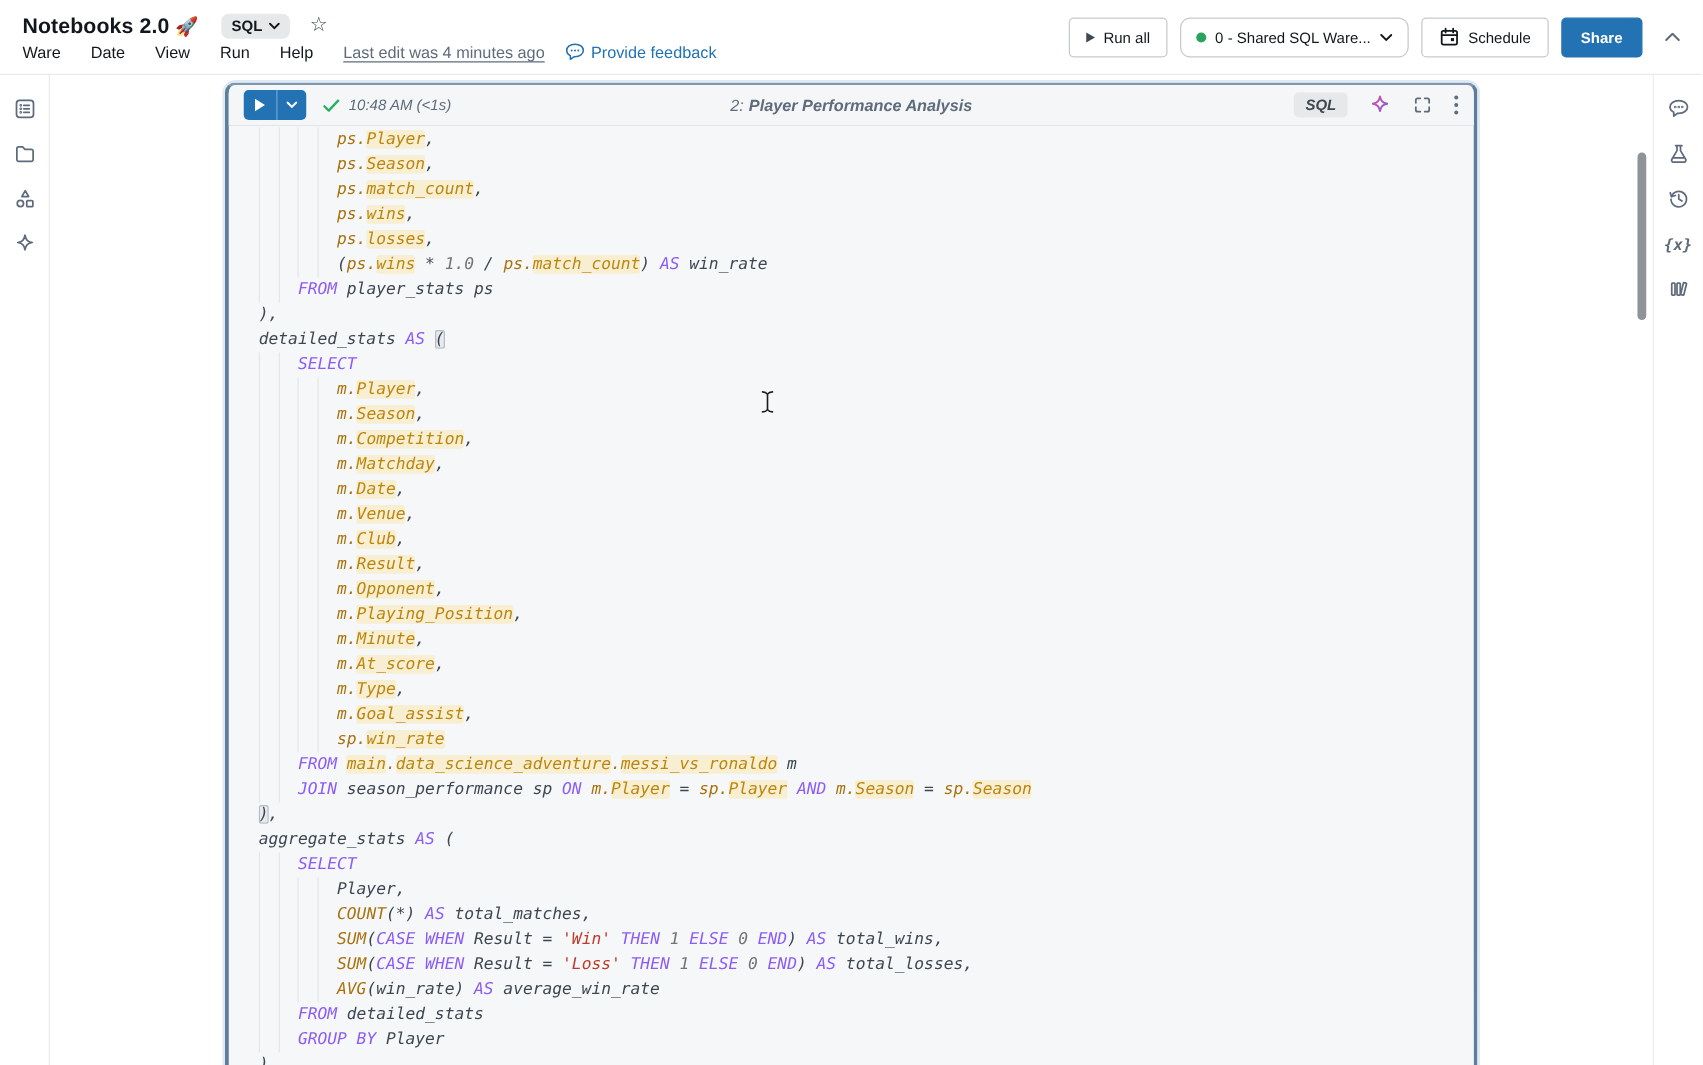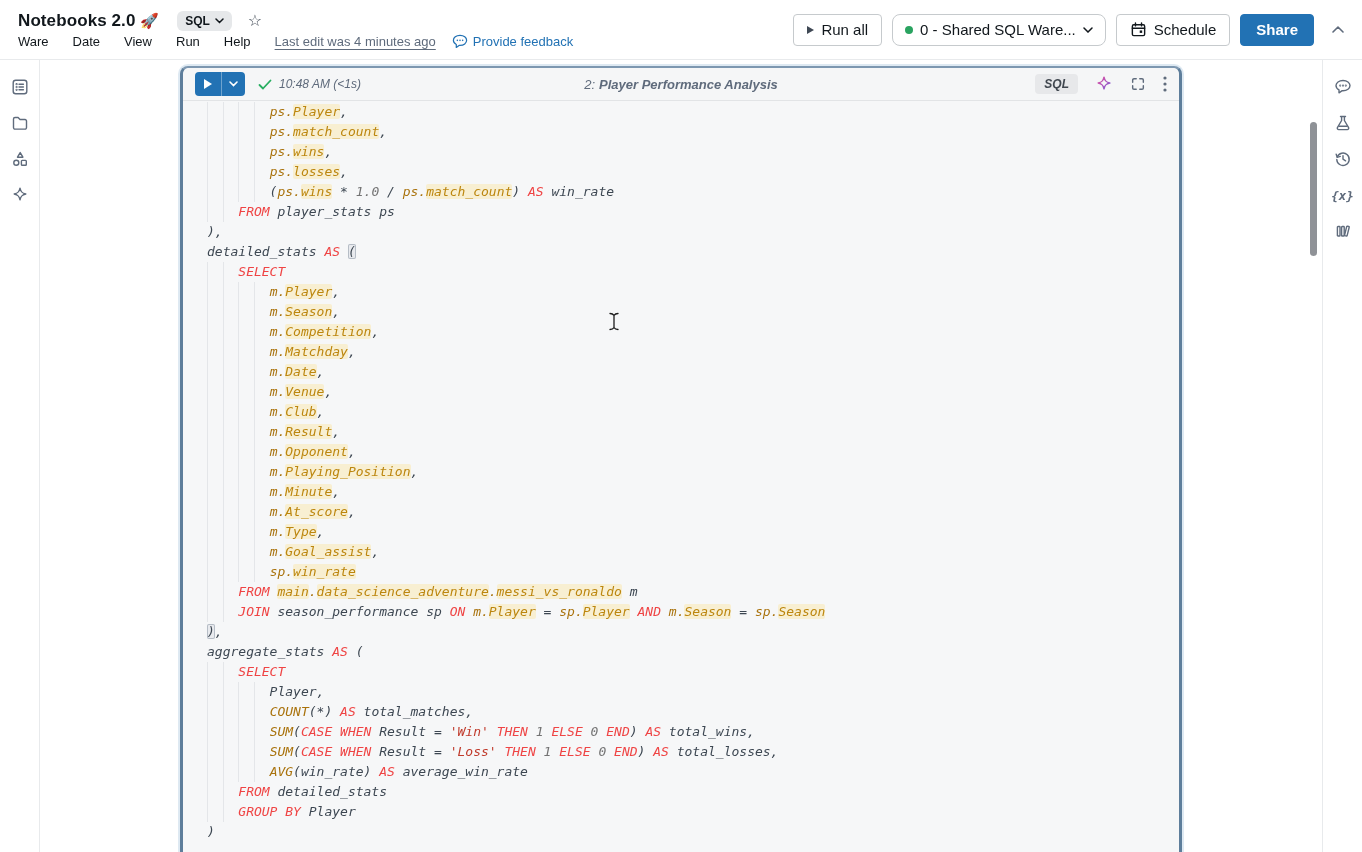--- a/index.html
+++ b/index.html
@@ -17,21 +17,21 @@
   .lang-pill { margin-left:18px; background:#e6e8ea; border-radius:6px; padding:3px 8px;
                display:flex; align-items:center; gap:5px; font-size:12px; font-weight:bold; cursor:pointer; }
   .star-btn { margin-left:16px; font-size:16px; color:#3f4854; cursor:pointer; line-height:1; }
   .menu-row { display:flex; align-items:center; font-size:13px; }
   .menu-item { margin-right:24px; cursor:pointer; }
   .last-edit { color:#5f6b7c; text-decoration:underline; text-underline-offset:3px; margin-right:16px; cursor:pointer; }
   .feedback-link { color:#2272b4; display:flex; align-items:center; gap:5px; cursor:pointer; }
 
   .header-right { margin-left:auto; display:flex; align-items:center; gap:10px; }
   .btn { height:32px; border:1px solid #c6cacd; border-radius:4px; background:#fff;
-         display:flex; align-items:center; gap:7px; padding:0 13px; font-size:15px; cursor:pointer; }
+         display:flex; align-items:center; gap:7px; padding:0 13px; font-size:12px; cursor:pointer; }
   .warehouse-btn { border-radius:8px; padding:0 12px; }
   .green-dot { width:8px; height:8px; border-radius:50%; background:#2aa360; }
   .share-btn { background:#2272b4; border-color:#2272b4; color:#fff; font-weight:600; padding:0 15px; }
   .collapse-btn { margin-left:8px; cursor:pointer; }
 
   
   .main-row { display:flex; height:792px;font-style:italic; }
   .side-rail { width:40px; display:flex; flex-direction:column; align-items:center; padding-top:13px; }
   .rail-left  { border-right:1px solid #e8eaec; }
   .rail-right { border-left:1px solid #e8eaec; }
@@ -58,21 +58,21 @@
   .sql-badge { background:#e7e8ea; color:#40474f; font-size:12px; font-weight:bold;
                padding:3px 9px; border-radius:4px; cursor:pointer; }
   .tool-btn { cursor:pointer; display:flex; align-items:center; }
 
   
   .code-editor { padding:1px 0 0 24px; font-family:"DejaVu Sans Mono", monospace;
                  font-size:13px; line-height:20px; cursor:text; }
   .code-line { position:relative; height:20px; white-space:pre; }
   .guide { position:absolute; top:0; bottom:0; width:0; border-left:1px solid #e4e6e9; }
   .tk-p { color:#3d4752; }
-  .tk-k { color:#ef4444; }
+  .tk-k { color:#8b5cf6; }
   .tk-g { color:#a9720c; }
   .tk-c { color:#bc860e; background:#f8efd2; border-radius:2px; }
   .tk-s { color:#c03a2b; }
   .tk-n { color:#737373; }
   .tk-b { color:#3d4752; background:#e8eaee; box-shadow:0 0 0 1px #b6bdc6 inset; border-radius:2px; }
 
   .nb-scrollbar { position:absolute; left:1270px; top:62px; width:7px; height:134px;
                   background:#8f9297; border-radius:4px; cursor:grab; }
   .ibeam-cursor { position:absolute; left:568px; top:252px; pointer-events:none; }
 </style>
@@ -224,20 +224,21 @@
                 <circle cx="2" cy="2" r="1.6" fill="#5f6b7c"></circle>
                 <circle cx="2" cy="8" r="1.6" fill="#5f6b7c"></circle>
                 <circle cx="2" cy="14" r="1.6" fill="#5f6b7c"></circle>
               </svg>
           </span>
         </div>
       </div>
 
       <div class="code-editor" id="code-editor">
           <div class="code-line"><span class="guide" style="left: 0ch;"></span><span class="guide" style="left: 2ch;"></span><span class="guide" style="left: 4ch;"></span><span class="guide" style="left: 6ch;"></span><span class="tk-p">        </span><span class="tk-g">ps.</span><span class="tk-c">Player</span><span class="tk-p">,</span></div>
+          <div class="code-line"><span class="guide" style="left: 0ch;"></span><span class="guide" style="left: 2ch;"></span><span class="guide" style="left: 4ch;"></span><span class="guide" style="left: 6ch;"></span><span class="tk-p">        </span><span class="tk-g">ps.</span><span class="tk-c">Season</span><span class="tk-p">,</span></div>
           <div class="code-line"><span class="guide" style="left: 0ch;"></span><span class="guide" style="left: 2ch;"></span><span class="guide" style="left: 4ch;"></span><span class="guide" style="left: 6ch;"></span><span class="tk-p">        </span><span class="tk-g">ps.</span><span class="tk-c">match_count</span><span class="tk-p">,</span></div>
           <div class="code-line"><span class="guide" style="left: 0ch;"></span><span class="guide" style="left: 2ch;"></span><span class="guide" style="left: 4ch;"></span><span class="guide" style="left: 6ch;"></span><span class="tk-p">        </span><span class="tk-g">ps.</span><span class="tk-c">wins</span><span class="tk-p">,</span></div>
           <div class="code-line"><span class="guide" style="left: 0ch;"></span><span class="guide" style="left: 2ch;"></span><span class="guide" style="left: 4ch;"></span><span class="guide" style="left: 6ch;"></span><span class="tk-p">        </span><span class="tk-g">ps.</span><span class="tk-c">losses</span><span class="tk-p">,</span></div>
           <div class="code-line"><span class="guide" style="left: 0ch;"></span><span class="guide" style="left: 2ch;"></span><span class="guide" style="left: 4ch;"></span><span class="guide" style="left: 6ch;"></span><span class="tk-p">        (</span><span class="tk-g">ps.</span><span class="tk-c">wins</span><span class="tk-p"> * </span><span class="tk-n">1.0</span><span class="tk-p"> / </span><span class="tk-g">ps.</span><span class="tk-c">match_count</span><span class="tk-p">) </span><span class="tk-k">AS</span><span class="tk-p"> win_rate</span></div>
           <div class="code-line"><span class="guide" style="left: 0ch;"></span><span class="guide" style="left: 2ch;"></span><span class="tk-p">    </span><span class="tk-k">FROM</span><span class="tk-p"> player_stats ps</span></div>
           <div class="code-line"><span class="tk-p">),</span></div>
           <div class="code-line"><span class="tk-p">detailed_stats </span><span class="tk-k">AS</span><span class="tk-p"> </span><span class="tk-b">(</span></div>
           <div class="code-line"><span class="guide" style="left: 0ch;"></span><span class="guide" style="left: 2ch;"></span><span class="tk-p">    </span><span class="tk-k">SELECT</span></div>
           <div class="code-line"><span class="guide" style="left: 0ch;"></span><span class="guide" style="left: 2ch;"></span><span class="guide" style="left: 4ch;"></span><span class="guide" style="left: 6ch;"></span><span class="tk-p">        </span><span class="tk-g">m.</span><span class="tk-c">Player</span><span class="tk-p">,</span></div>
           <div class="code-line"><span class="guide" style="left: 0ch;"></span><span class="guide" style="left: 2ch;"></span><span class="guide" style="left: 4ch;"></span><span class="guide" style="left: 6ch;"></span><span class="tk-p">        </span><span class="tk-g">m.</span><span class="tk-c">Season</span><span class="tk-p">,</span></div>

